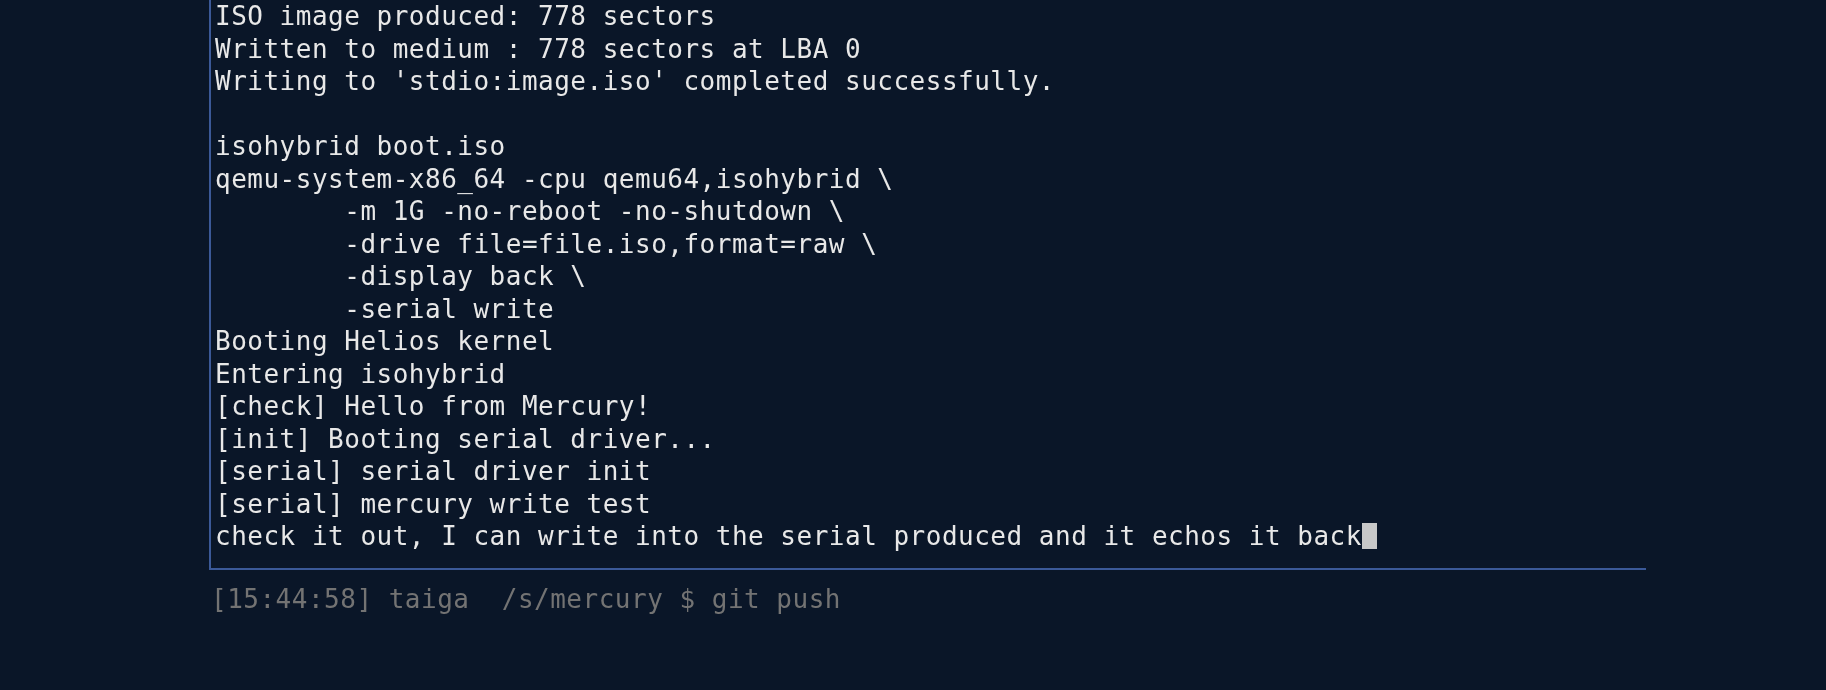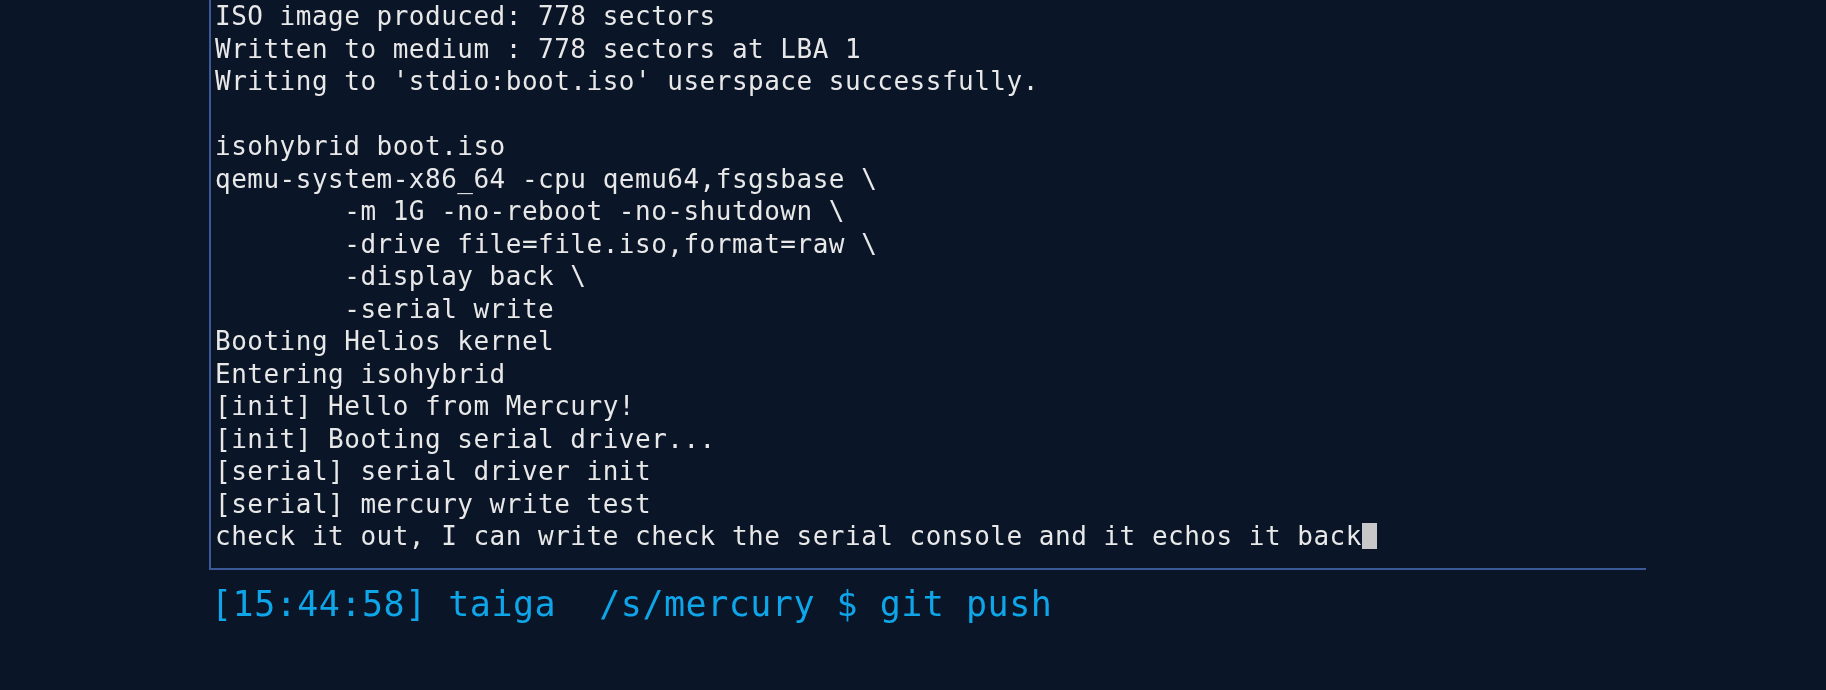--- a/index.html
+++ b/index.html
@@ -38,42 +38,42 @@
       width: 15px;
       height: 26px;
       background-color: #c8c8c8;
       vertical-align: text-bottom;
       margin-bottom: 2px;
     }
     .lower-prompt {
       position: absolute;
       left: 211px;
       top: 584px;
-      color: #0ea5e9;
-      font-size: 35px;
+      color: #737373;
+      font-size: 26px;
       white-space: pre;
       letter-spacing: 0.5px;
     }
   </style>
 </head>
 <body>
 
 <div class="terminal-pane">
   <div class="terminal-output"><span>ISO image produced: 778 sectors</span>
-<span>Written to medium : 778 sectors at LBA 1</span>
-<span>Writing to 'stdio:boot.iso' userspace successfully.</span>
+<span>Written to medium : 778 sectors at LBA 0</span>
+<span>Writing to 'stdio:image.iso' completed successfully.</span>
 <span></span>
 <span>isohybrid boot.iso</span>
-<span>qemu-system-x86_64 -cpu qemu64,fsgsbase \</span>
+<span>qemu-system-x86_64 -cpu qemu64,isohybrid \</span>
 <span>        -m 1G -no-reboot -no-shutdown \</span>
 <span>        -drive file=file.iso,format=raw \</span>
 <span>        -display back \</span>
 <span>        -serial write</span>
 <span>Booting Helios kernel</span>
 <span>Entering isohybrid</span>
-<span>[init] Hello from Mercury!</span>
+<span>[check] Hello from Mercury!</span>
 <span>[init] Booting serial driver...</span>
 <span>[serial] serial driver init</span>
 <span>[serial] mercury write test</span>
-<span>check it out, I can write check the serial console and it echos it back</span><span class="cursor"></span></div>
+<span>check it out, I can write into the serial produced and it echos it back</span><span class="cursor"></span></div>
 </div>
 
 <div class="lower-prompt"><span>[15:44:58] taiga  /s/mercury $ git push</span></div>
 
 </body></html>

